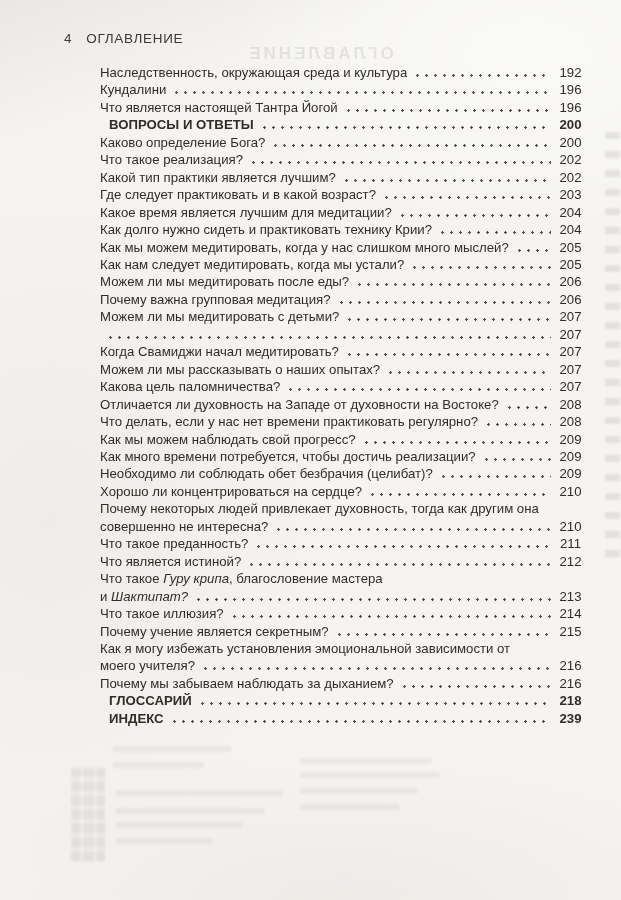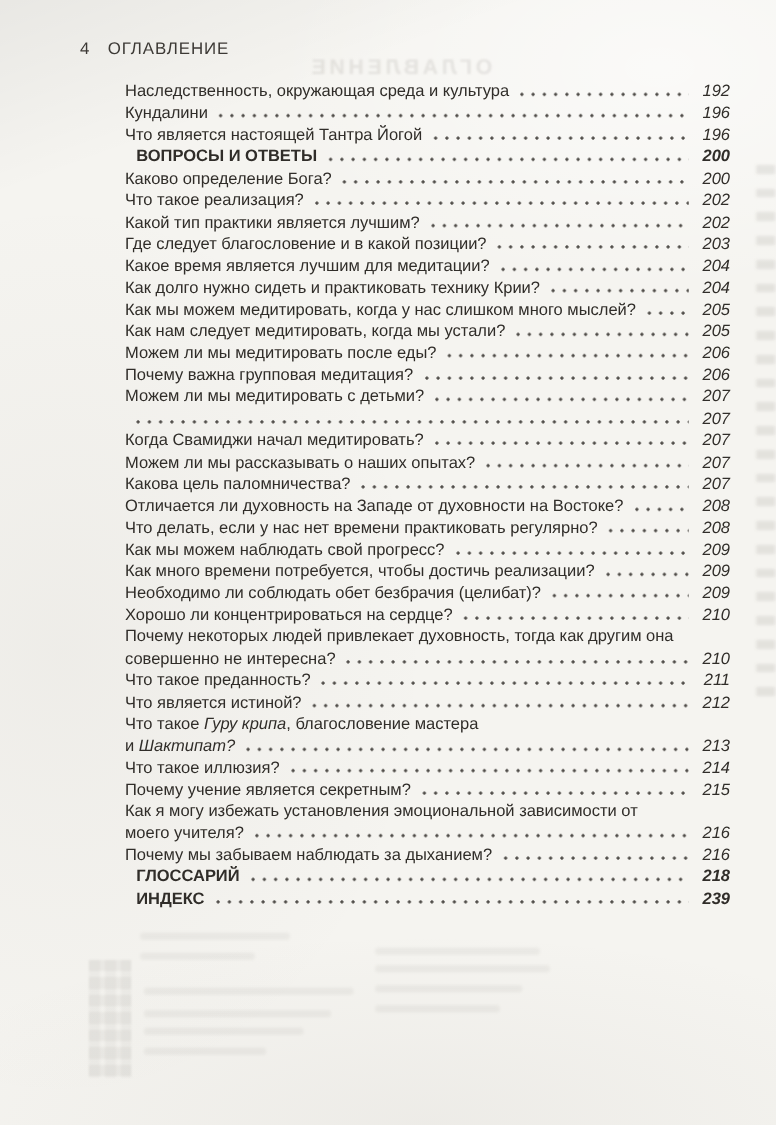--- a/index.html
+++ b/index.html
@@ -42,21 +42,21 @@
   .text { white-space: pre-wrap; text-align: right; }
   .text .i { font-style: italic; }
   .dots {
     flex: 1 1 auto; min-width: 10px; height: 3px;
     margin: 0 4px 0 6px;
     background-image: radial-gradient(circle, #4f4c48 1.05px, rgba(0,0,0,0) 1.45px);
     background-size: 9px 3px;
     background-repeat: repeat-x;
     background-position: left bottom;
   }
-  .pagenum { min-width: 27px; text-align: right; margin-left: 2px; font-style: italic; }
+  .pagenum { min-width: 27px; text-align: center; margin-left: 2px; }
 
   
   .ghost-bar {
     position: absolute; height: 6px; border-radius: 3px;
     background: #6b675f; opacity: 0.07; filter: blur(1.2px);
     pointer-events: none;
   }
   .ghost-image {
     position: absolute; left: 71px; top: 768px; width: 34px; height: 94px;
     background:
@@ -127,21 +127,21 @@
       </div>
       <div class="entry level-1">
         <div class="line last">
           <span class="text"><span>Какой тип практики является лучшим?</span></span>
           <span class="dots"></span>
           <span class="pagenum">202</span>
         </div>
       </div>
       <div class="entry level-1">
         <div class="line last">
-          <span class="text"><span>Где следует благословение и в какой позиции?</span></span>
+          <span class="text"><span>Где следует практиковать и в какой возраст?</span></span>
           <span class="dots"></span>
           <span class="pagenum">203</span>
         </div>
       </div>
       <div class="entry level-1">
         <div class="line last">
           <span class="text"><span>Какое время является лучшим для медитации?</span></span>
           <span class="dots"></span>
           <span class="pagenum">204</span>
         </div>

